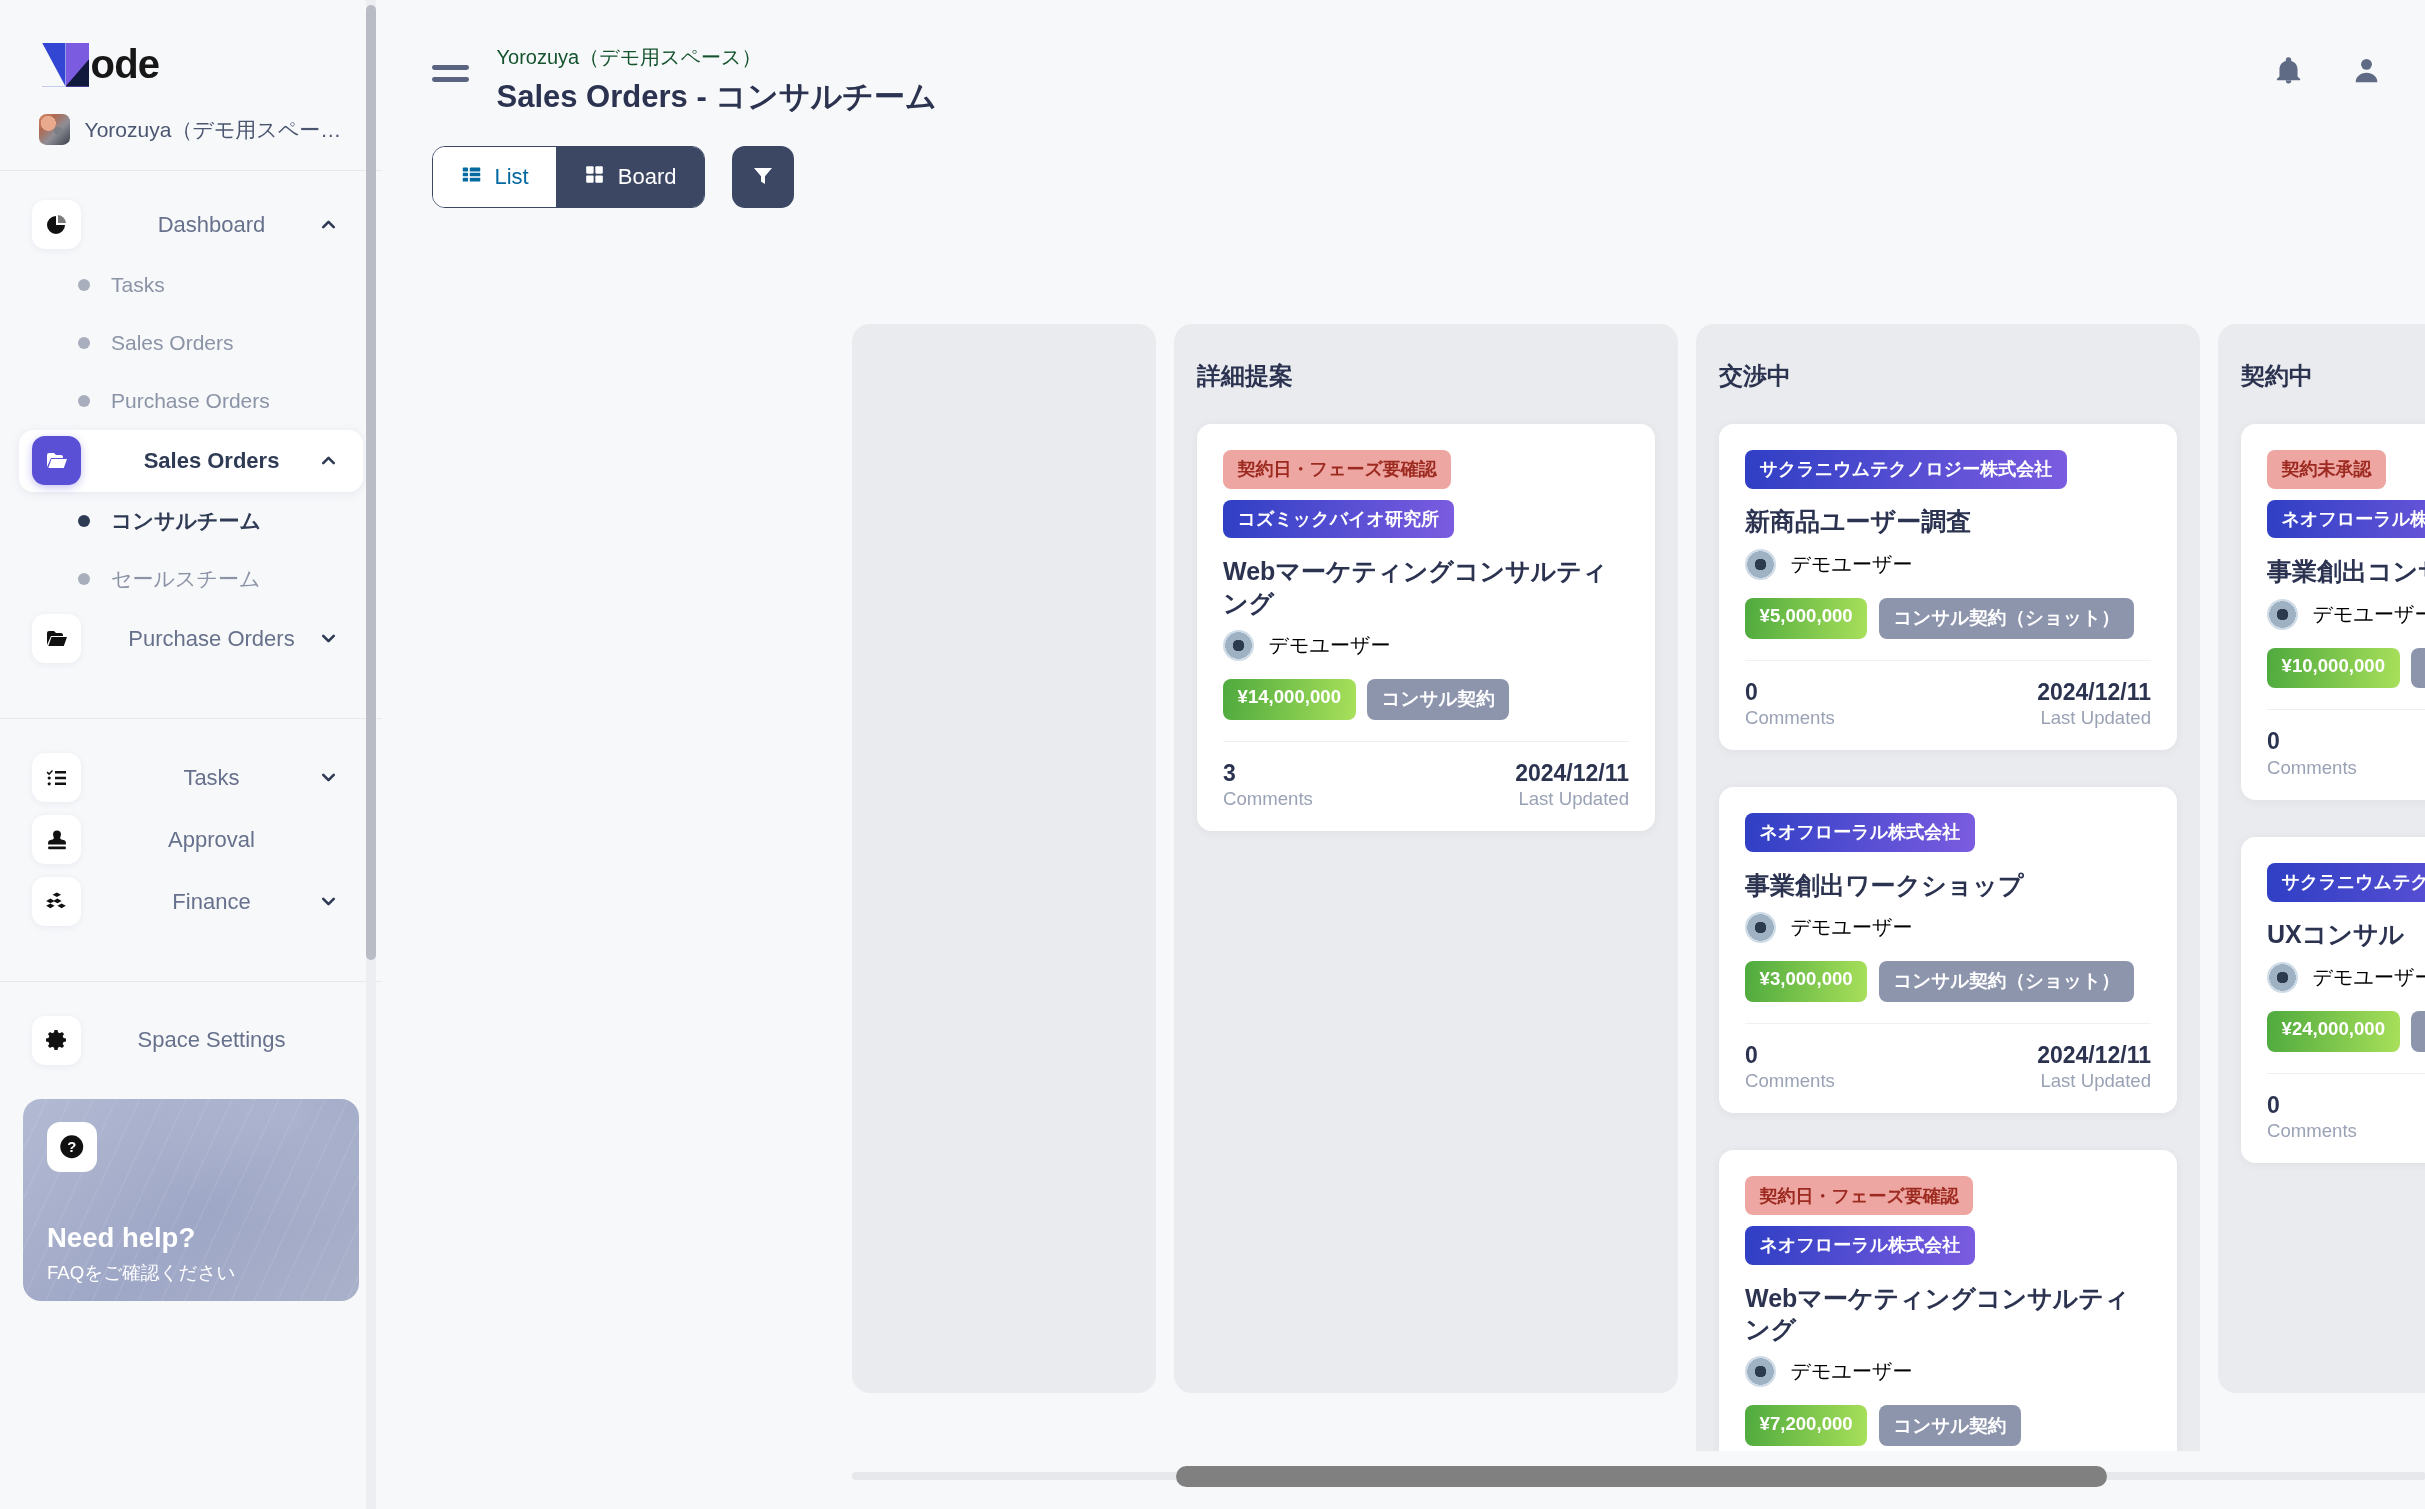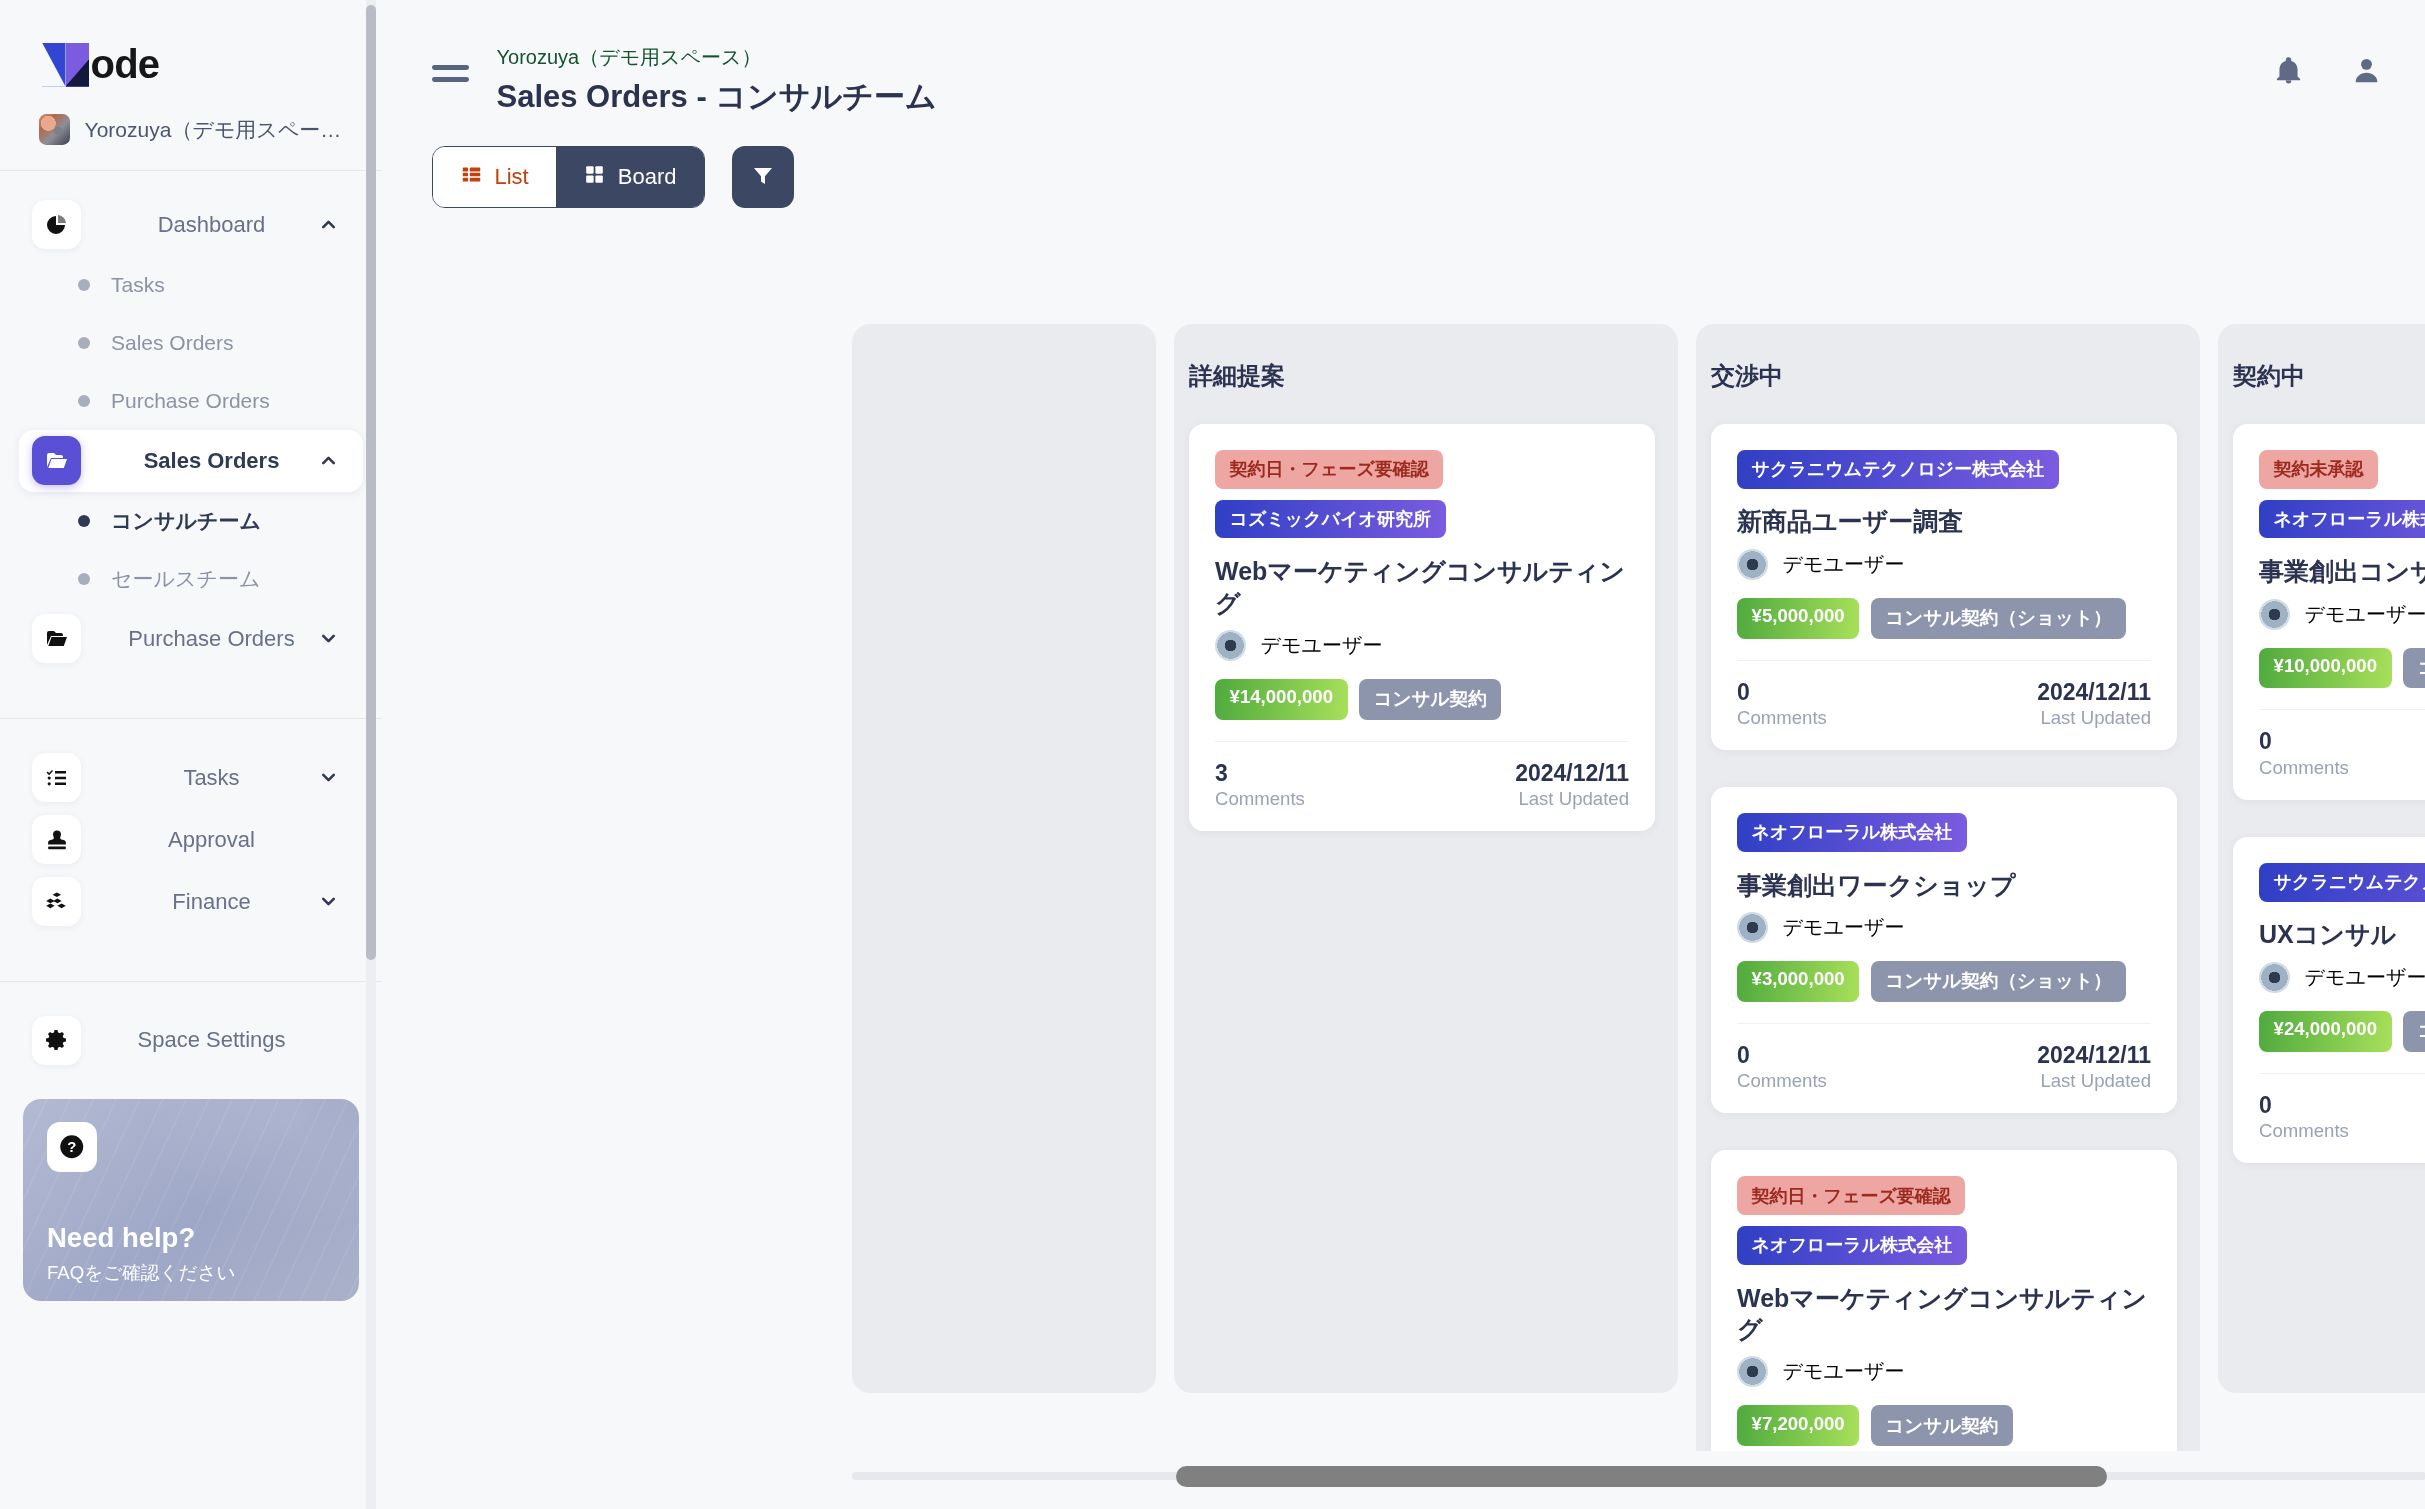--- a/index.html
+++ b/index.html
@@ -108,21 +108,21 @@
   .topbar-icons { display:flex; align-items:center; gap:47px; margin-top:11.3px; }
   .topbar-icons svg { width:31px; height:31px; color:#5f6a85; cursor:pointer; }
 
   .toolbar { display:flex; align-items:center; padding:0 44px 0 50px; margin-top:21px; height:86px; }
   .seg {
     display:flex; height:62px; border-radius:13px; overflow:hidden;
     border:1.6px solid #3b4763; background:#fff;
   }
   .seg-btn {
     display:flex; align-items:center; gap:13px; padding:0 27.5px; font-size:22px;
-    color:#c2410c; cursor:pointer; background:#fff;
+    color:#0369a1; cursor:pointer; background:#fff;
   }
   .seg-btn.active { background:#3b4763; color:#fff; }
   .seg-btn svg { width:21px; height:21px; }
   .filter-btn {
     width:62px; height:62px; border-radius:13px; background:#3b4763;
     display:flex; align-items:center; justify-content:center; margin-left:27.5px; cursor:pointer;
   }
   .filter-btn svg { width:24px; height:24px; color:#fff; }
 
   .toolbar-right { margin-left:auto; display:flex; align-items:center; }
@@ -146,21 +146,21 @@
     background:linear-gradient(95deg,#3b44c4 0%,#6b5ce6 100%);
     box-shadow:0 4.9px 14.6px rgba(80,80,200,.25);
   }
   .plus { font-size:27.5px; font-weight:700; line-height:1; }
 
   
   .board-wrap { position:absolute; left:0; right:0; top:324px; bottom:58px; overflow:hidden; }
   .board { display:flex; gap:18px; padding-left:470px; height:100%; align-items:flex-start; }
   .col {
     flex:0 0 504px; background:#e9ebee; border-radius:18px; min-height:1069px;
-    padding:36px 23px 23px 15px;
+    padding:36px 23px 23px 23px;
   }
   .col.empty-col { flex:0 0 304px; }
   .col-title { font-size:24px; font-weight:700; color:#2b3350; margin-bottom:32px; min-height:29px; }
   .col.empty-col .col-title { min-height:29px; }
 
   .card { background:#fff; border-radius:14.6px; padding:26px 26px 21px 26px; margin-bottom:37px;
      box-shadow:0 1.6px 8px rgba(60,70,100,.06); cursor:pointer; }
   .badge { display:inline-block; border-radius:8px; padding:7.3px 14.6px; font-size:18px;
      font-weight:700; margin-bottom:11.3px; }
   .badge-alert { background:#eda6a1; color:#9d2a20; }

